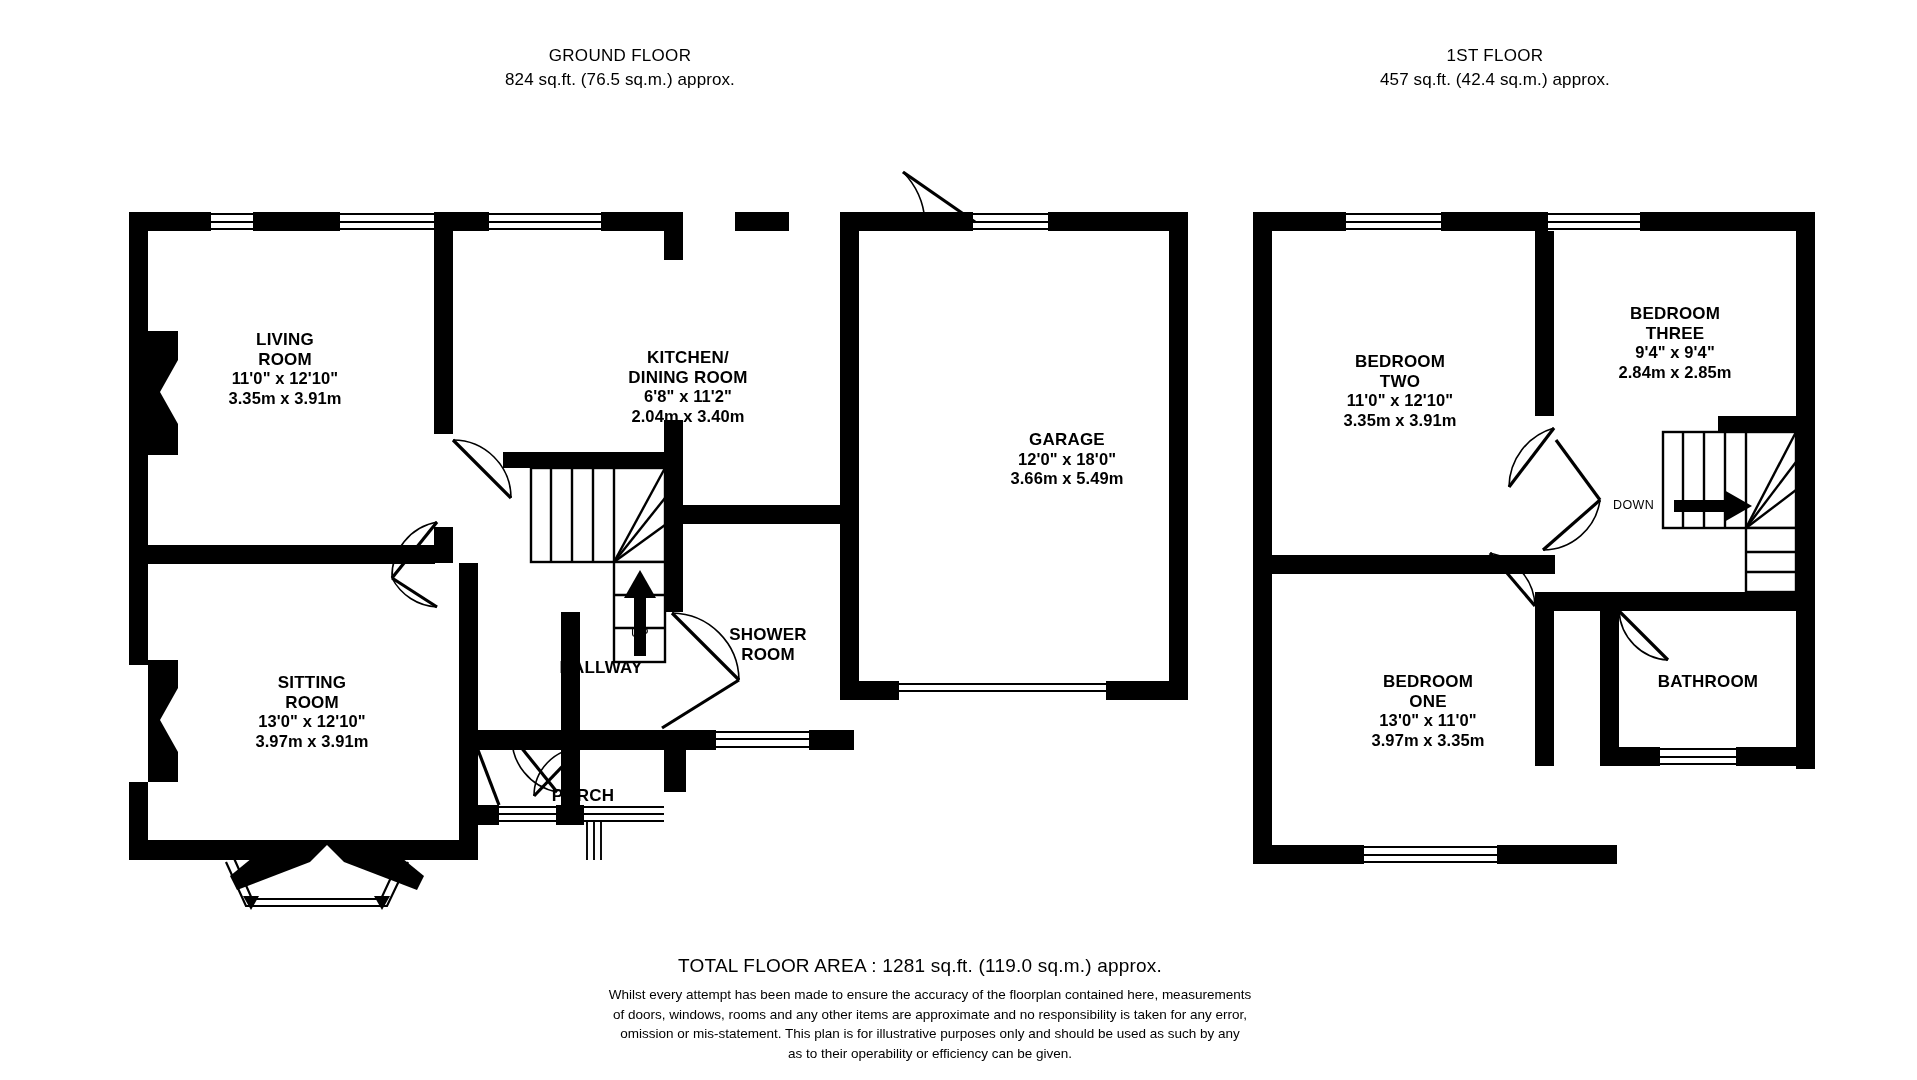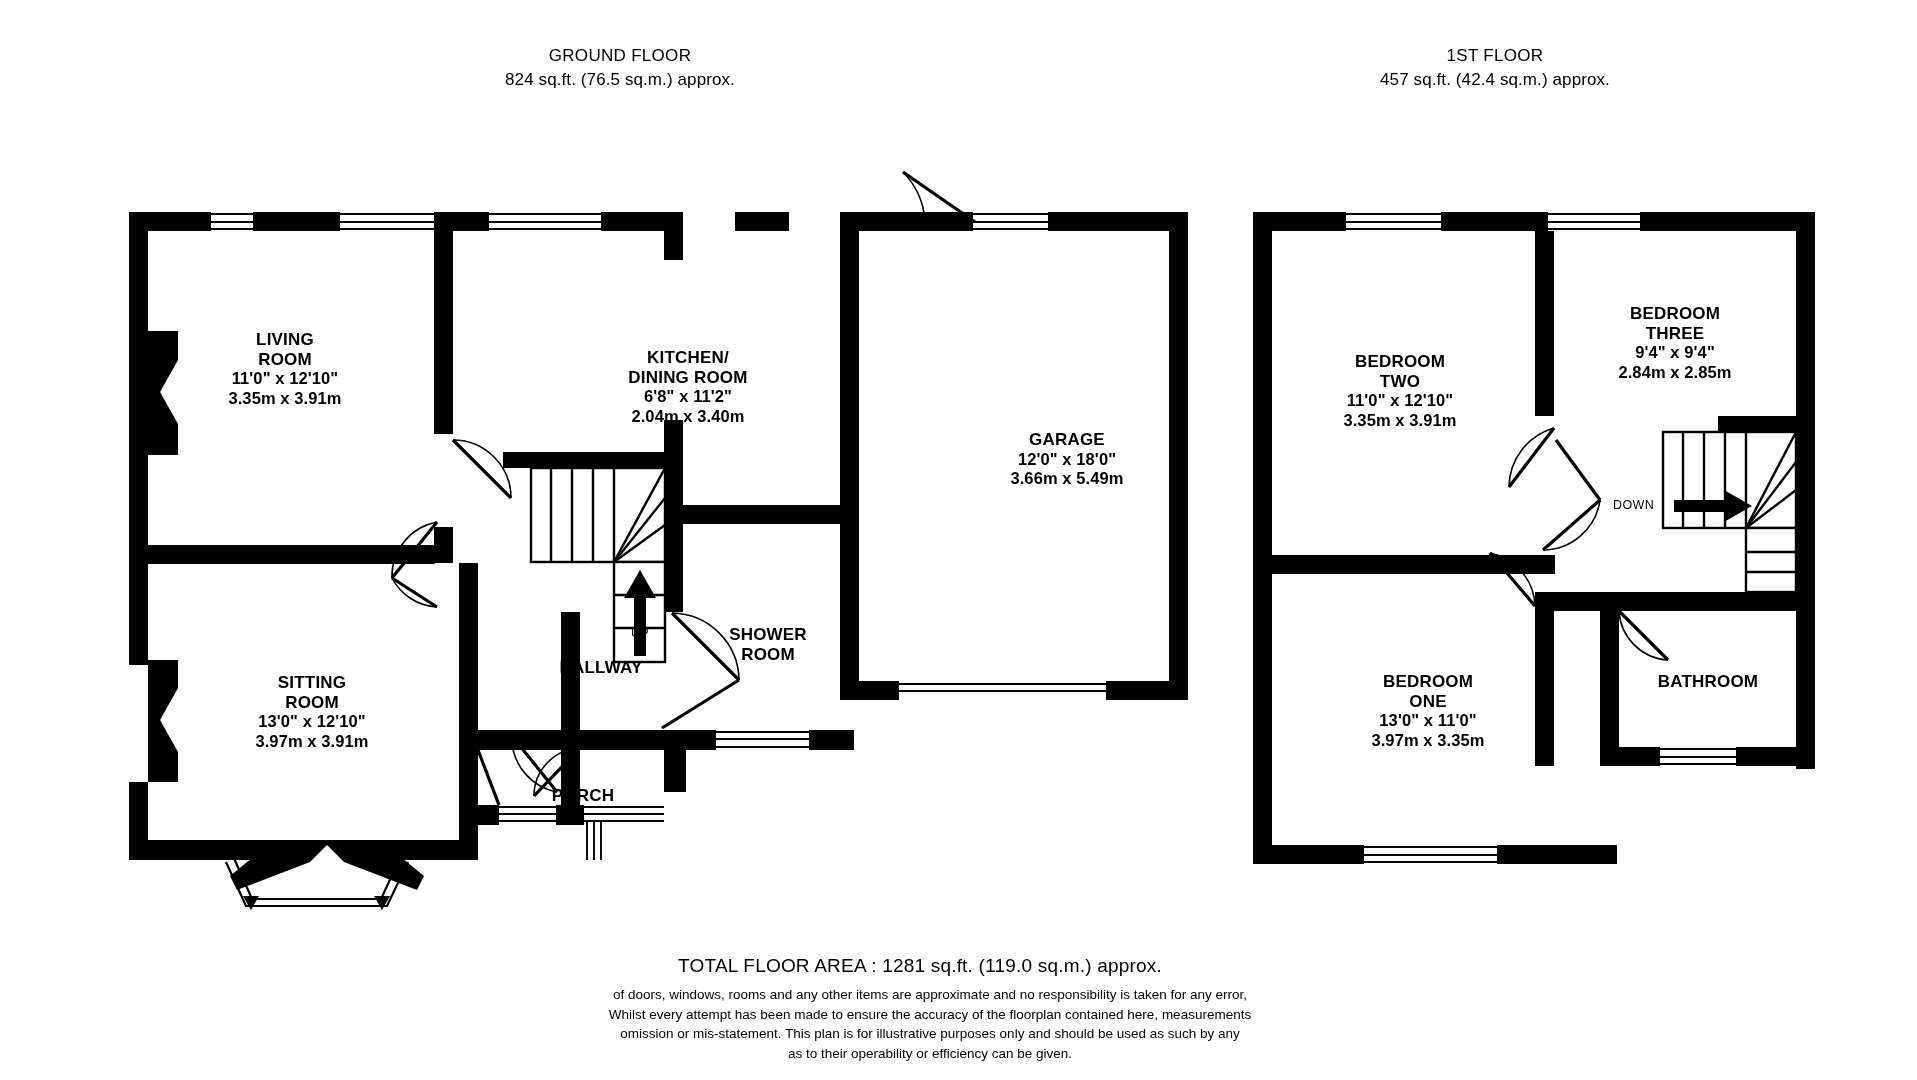--- a/index.html
+++ b/index.html
@@ -433,20 +433,20 @@
 
   <div class="txt center-x" style="left:1708px; top:672px;">
     <div class="room-name">BATHROOM</div>
   </div>
 
   <div class="txt stair-label" style="left:1613px; top:498px;">DOWN</div>
 
   <div class="txt total-area center-x" style="left:920px; top:955px;">TOTAL FLOOR AREA : 1281 sq.ft. (119.0 sq.m.) approx.</div>
 
   <div style="position:absolute; left:0; top:985px; width:1860px;">
+    <div class="disclaimer">Whilst every attempt has been made to ensure the accuracy of the floorplan contained here, measurements</div>
     <div class="disclaimer">of doors, windows, rooms and any other items are approximate and no responsibility is taken for any error,</div>
-    <div class="disclaimer">Whilst every attempt has been made to ensure the accuracy of the floorplan contained here, measurements</div>
     <div class="disclaimer">omission or mis-statement. This plan is for illustrative purposes only and should be used as such by any</div>
     <div class="disclaimer">as to their operability or efficiency can be given.</div>
 
   </div>
 
 </div>
 
 </body></html>

